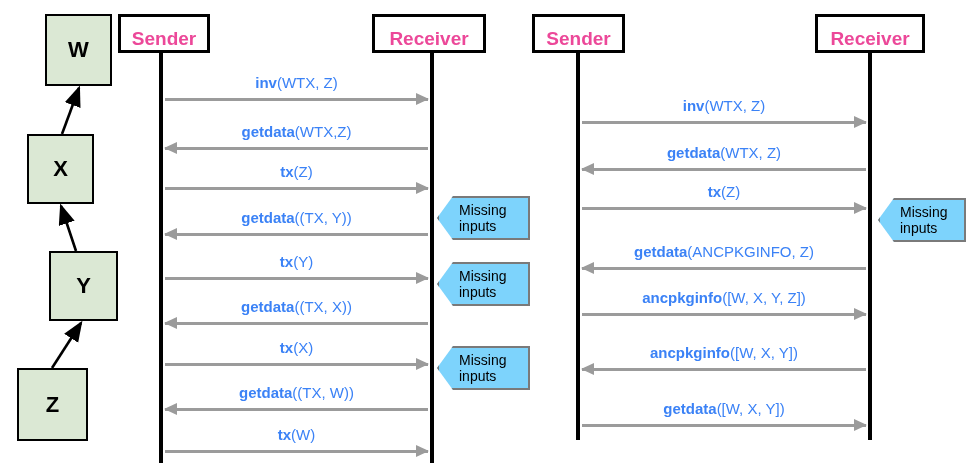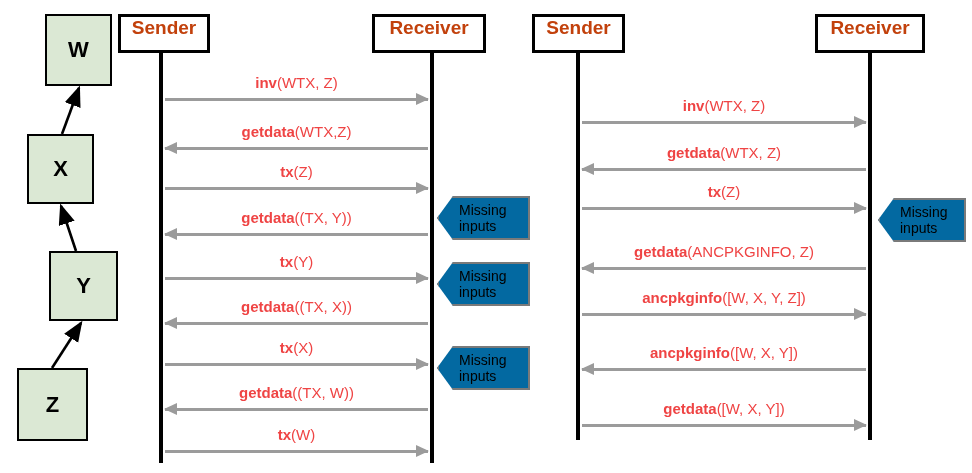--- a/index.html
+++ b/index.html
@@ -30,25 +30,25 @@
     color: #000000;
     box-sizing: border-box;
   }
   .dag-edge { position: absolute; left: 0; top: 0; width: 972px; height: 473px; pointer-events: none; }
   
   .actor-box {
     position: absolute;
     background: #ffffff;
     border: 3.5px solid #000000;
     display: flex;
-    align-items: flex-start;
+    align-items: flex-end;
     justify-content: center;
     font-weight: bold;
     font-size: 19px;
-    color: #c2410c;
+    color: #ec4899;
     box-sizing: border-box;
     white-space: nowrap;
   }
   
   .lifeline {
     position: absolute;
     width: 4px;
     background: #000000;
   }
   
@@ -74,28 +74,28 @@
   .msg-head.left {
     left: -1px;
     border-right: 13px solid #9b9b9b;
   }
   .msg-label {
     position: absolute;
     bottom: 7px;
     left: 0; right: 0;
     text-align: center;
     font-size: 15px;
-    color: #ef4444;
+    color: #3b82f6;
     white-space: nowrap;
   }
   .msg-label b { font-weight: bold; }
   
   .callout {
     position: absolute;
-    background: #0369a1;
+    background: #7dd3fc;
     border: 2px solid #7a7a7a;
     box-sizing: border-box;
     -webkit-clip-path: polygon(16px 0, 100% 0, 100% 100%, 16px 100%, 0 50%);
     clip-path: polygon(16px 0, 100% 0, 100% 100%, 16px 100%, 0 50%);
     display: flex;
     flex-direction: column;
     align-items: flex-start;
     justify-content: center;
     padding-left: 20px;
     font-size: 14px;

